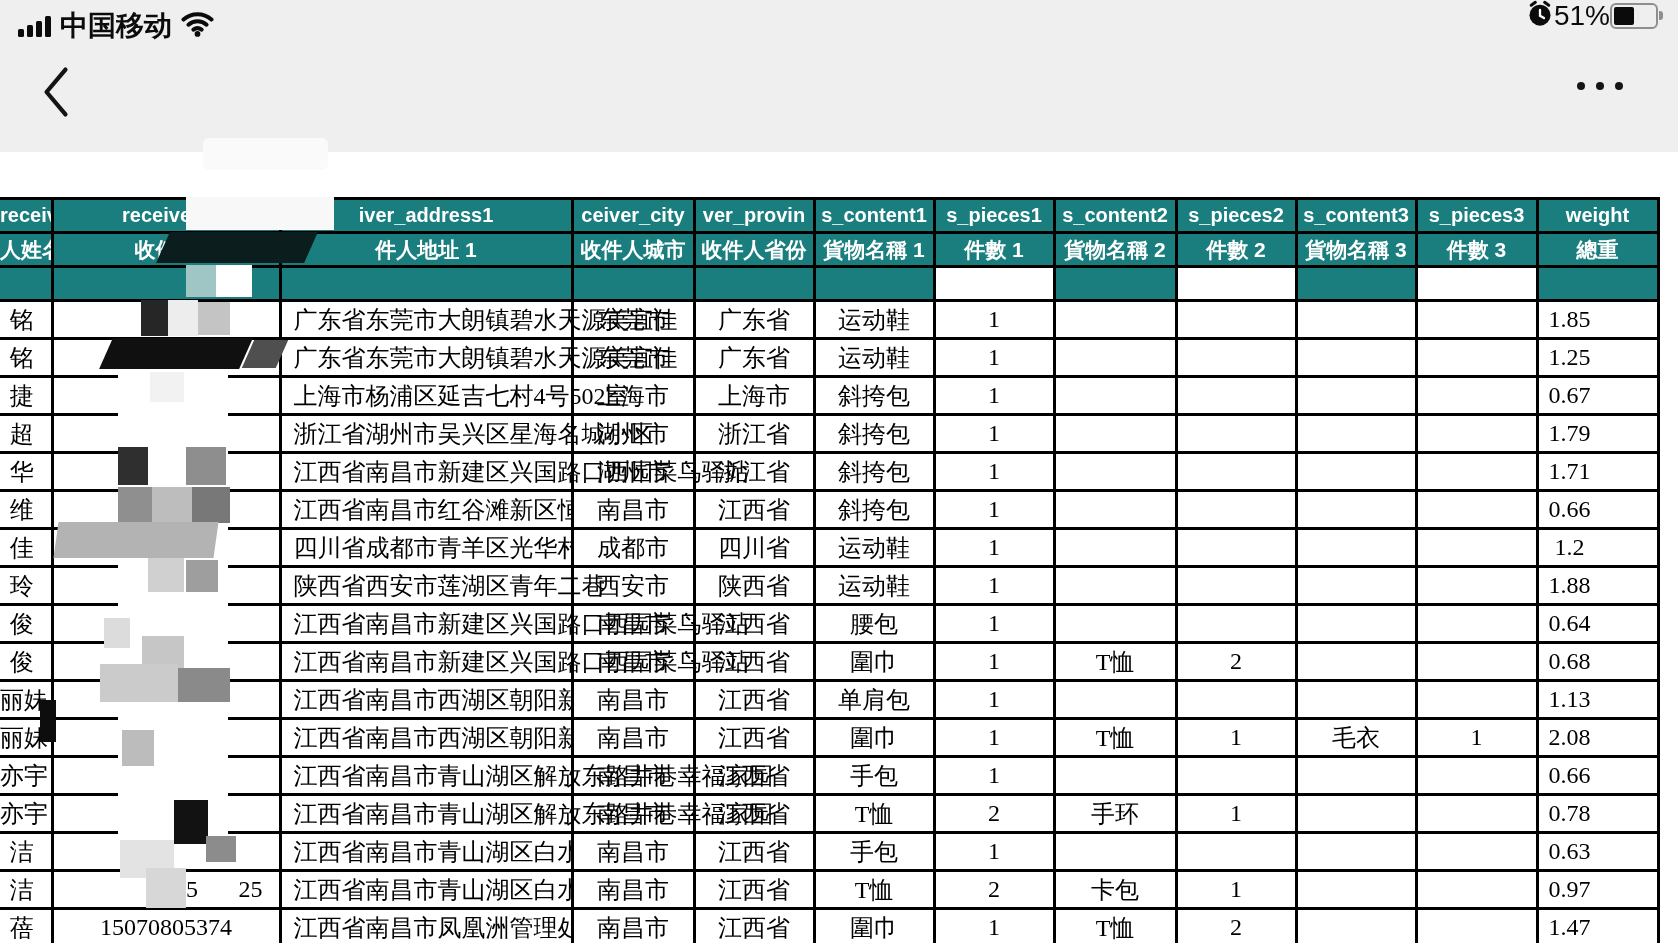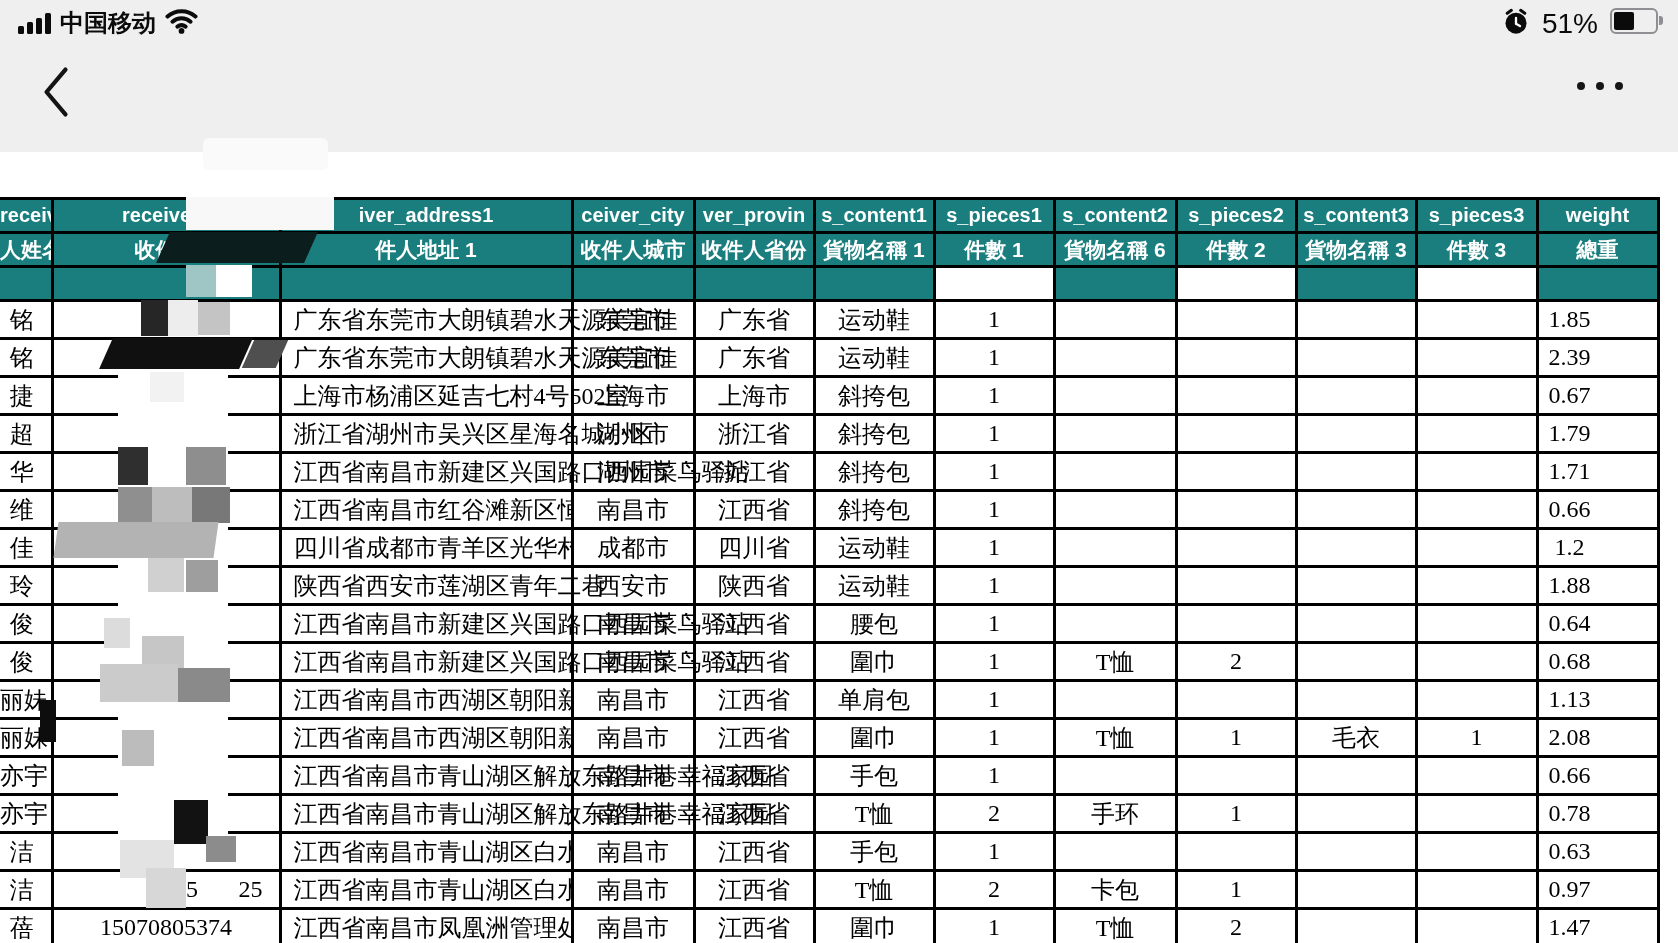--- a/index.html
+++ b/index.html
@@ -3,23 +3,23 @@
 <meta charset="utf-8">
 <style>
   html,body{margin:0;padding:0;}
   body{width:1678px;height:943px;overflow:hidden;background:#ffffff;position:relative;
        font-family:"Liberation Sans",sans-serif;-webkit-font-smoothing:antialiased;}
 
   
   .chrome{position:absolute;top:0;left:0;width:1678px;height:152px;background:#efeff0;}
   .statusbar{position:absolute;top:0;left:0;width:100%;height:48px;}
   .sb-left{position:absolute;left:18px;top:7px;display:flex;align-items:center;gap:9px;}
-  .sb-carrier{font-size:24px;font-weight:600;color:#0b0b0b;}
+  .sb-carrier{font-size:28px;font-weight:600;color:#0b0b0b;}
   .sb-time{position:absolute;left:0;right:0;top:6px;text-align:center;font-size:30px;font-weight:600;color:#0b0b0b;}
-  .sb-right{position:absolute;right:20px;top:8px;display:flex;align-items:flex-start;gap:12px;}
+  .sb-right{position:absolute;right:20px;top:0;display:flex;align-items:center;}
   .sb-batt-label{font-size:28px;font-weight:400;color:#0b0b0b;}
   .sigbars{display:flex;align-items:flex-end;gap:3px;height:22px;}
   .sigbars i{display:block;width:6px;background:#0b0b0b;border-radius:1.5px;}
   .sigbars i:nth-child(1){height:8px}.sigbars i:nth-child(2){height:12px}
   .sigbars i:nth-child(3){height:16px}.sigbars i:nth-child(4){height:21px}
   .battery{width:44px;height:22px;border:2.5px solid #8e8e93;border-radius:6px;position:relative;}
   .battery i{position:absolute;left:2px;top:2px;bottom:2px;width:20px;background:#0b0b0b;border-radius:2px;}
   .battery:after{content:"";position:absolute;right:-7px;top:6px;width:4px;height:9px;background:#8e8e93;
                  border-radius:0 3px 3px 0;}
   .navbar{position:absolute;top:48px;left:0;width:100%;height:104px;}
@@ -139,21 +139,21 @@
           <th class="teal ">weight</th>
         </tr>
         <tr class="h-zh">
           <th class="teal clipR">人姓名</th>
           <th class="teal ">收件人</th>
           <th class="teal ">件人地址 1</th>
           <th class="teal ">收件人城市</th>
           <th class="teal ">收件人省份</th>
           <th class="teal ">貨物名稱 1</th>
           <th class="teal ">件數 1</th>
-          <th class="teal ">貨物名稱 6</th>
+          <th class="teal ">貨物名稱 2</th>
           <th class="teal ">件數 2</th>
           <th class="teal ">貨物名稱 3</th>
           <th class="teal ">件數 3</th>
           <th class="teal ">總重</th>
         </tr>
         <tr class="h-thin">
           <td class="teal"></td>
           <td class="teal"></td>
           <td class="teal"></td>
           <td class="teal"></td>
@@ -191,21 +191,21 @@
             <span class="flowbox">广东省东莞市大朗镇碧水天源美宜佳</span>
           </td>
     <td class="c-city"><span>东莞市</span></td>
     <td class="c-prov"><span>广东省</span></td>
     <td>运动鞋</td>
     <td>1</td>
     <td></td>
     <td></td>
     <td></td>
     <td></td>
-    <td class="c-wt">2.39</td>
+    <td class="c-wt">1.25</td>
   </tr>
         <tr class="data">
     <td class="c-name">捷</td>
     <td class="c-phone">1</td>
     <td class="c-addr flow">
             <span class="flowbox">上海市杨浦区延吉七村4号502室</span>
           </td>
     <td class="c-city"><span>上海市</span></td>
     <td class="c-prov"><span>上海市</span></td>
     <td>斜挎包</td>

